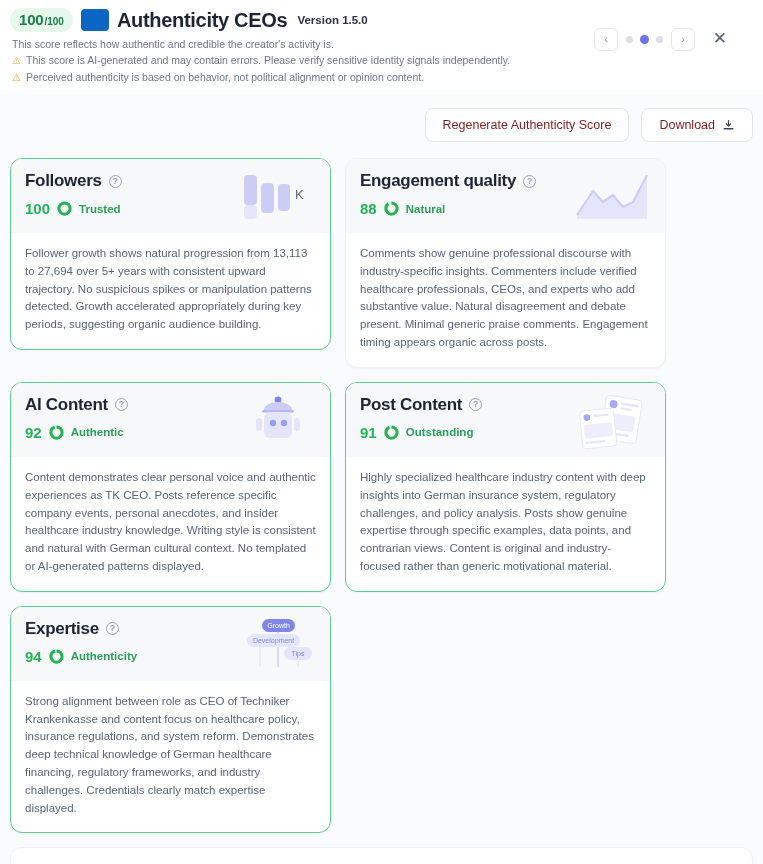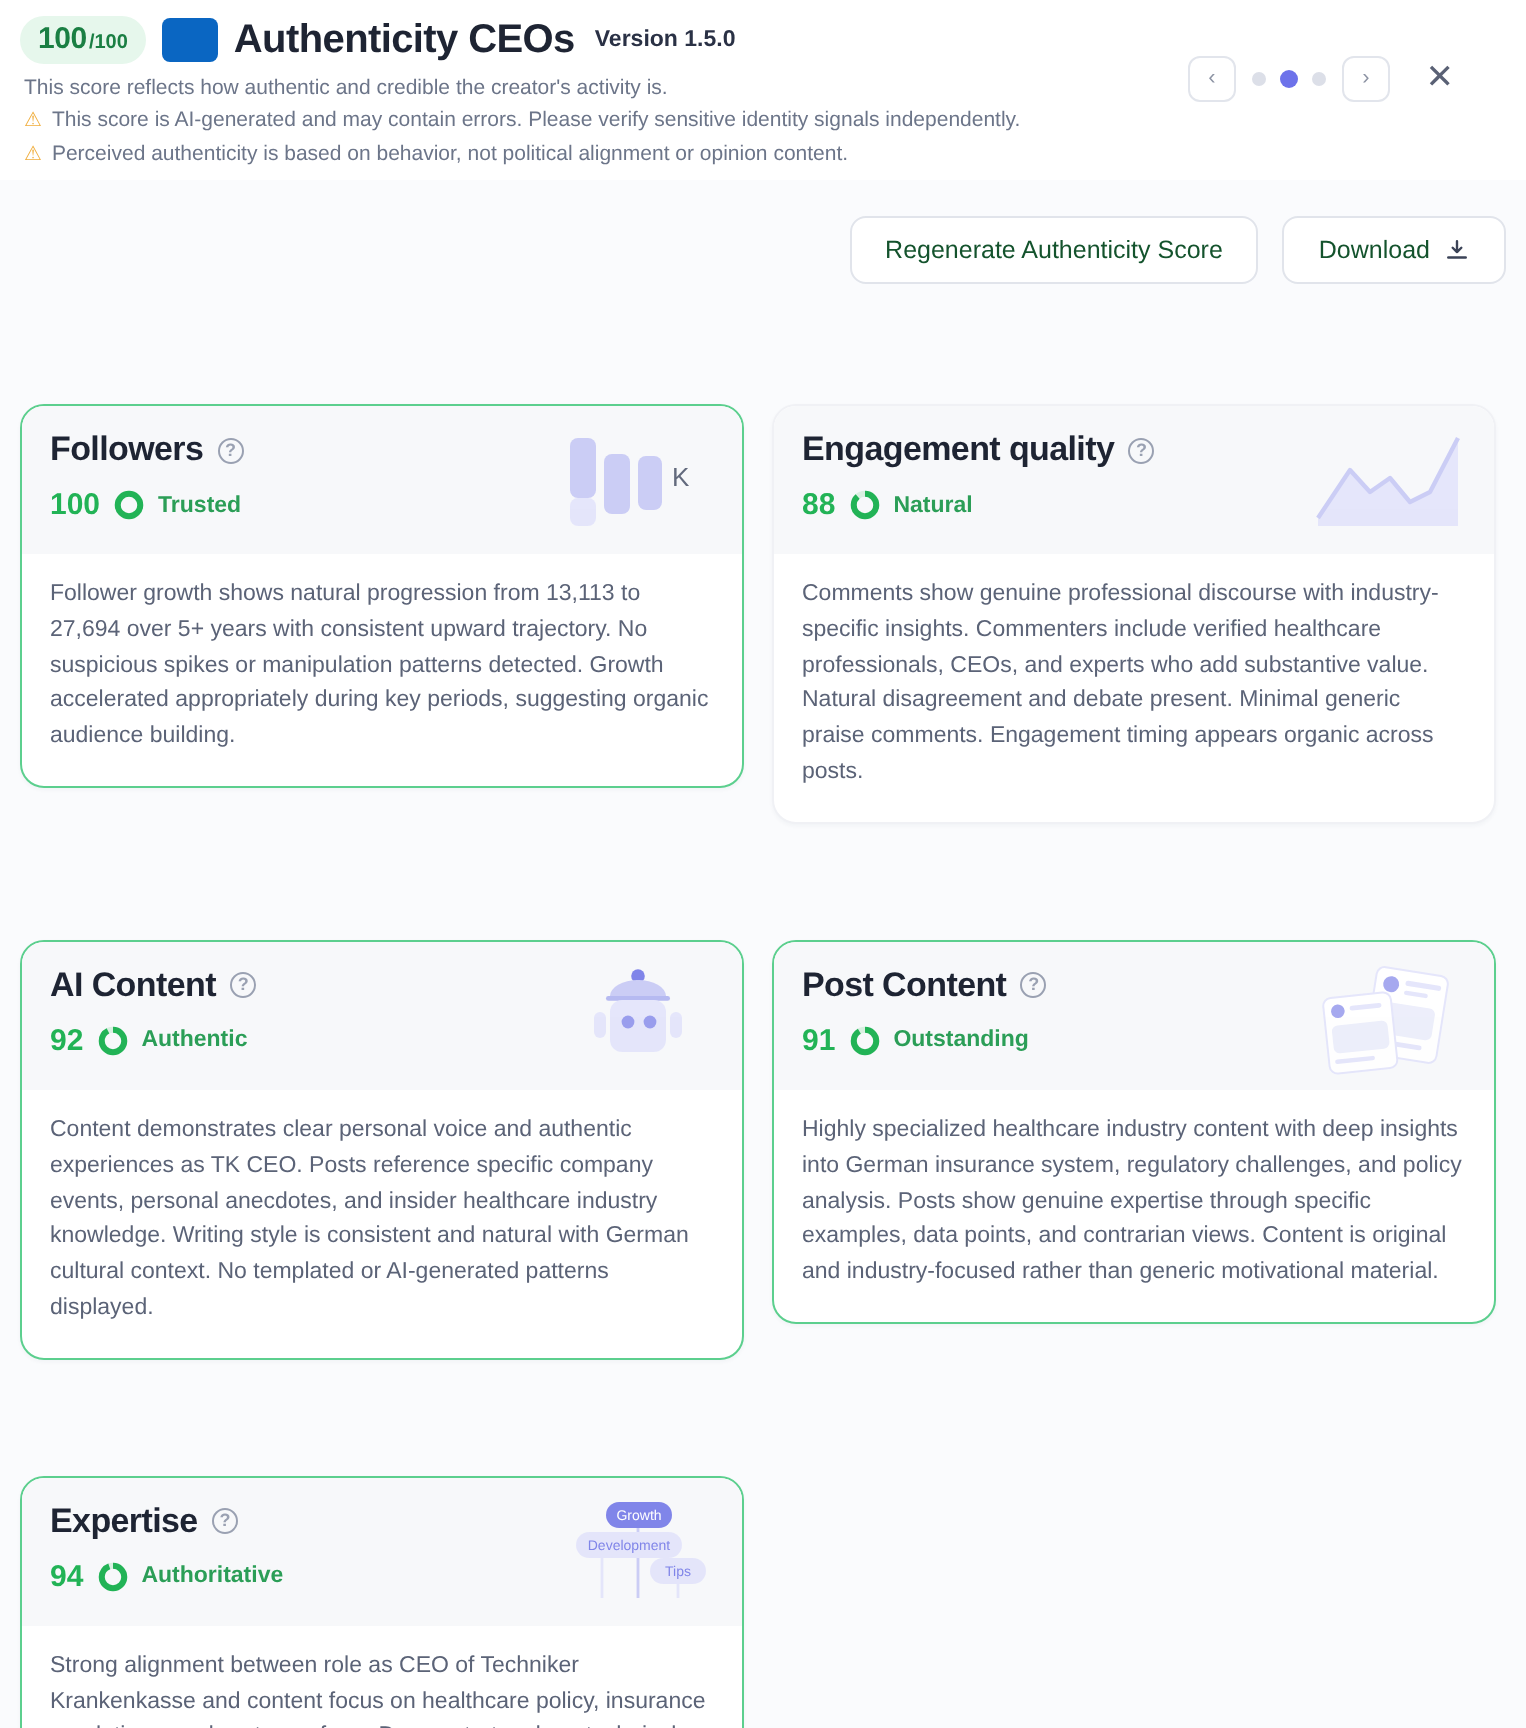--- a/index.html
+++ b/index.html
@@ -46,28 +46,28 @@
   .dots { display: flex; align-items: center; gap: 7px; }
   .dot { width: 7px; height: 7px; border-radius: 50%; background: #dcdfe8; cursor: pointer; }
   .dot.active { width: 9px; height: 9px; background: #6d72ea; }
   .close-x { position: absolute; right: 36px; top: 30px; font-size: 17px; color: #5a6175; cursor: pointer; line-height: 1; }
 
   
   .panel { background: #fafbfd; margin: 0; padding: 10px 10px 14px 10px; min-height: 774px; }
   .actions { display: flex; justify-content: flex-end; gap: 12px; padding: 8px 0 16px 0; }
   .btn {
     border: 1px solid #e1e4eb; background: #fff; border-radius: 8px;
-    font-size: 12.5px; color: #14532d; padding: 9px 17px; cursor: pointer;
+    font-size: 12.5px; color: #7f1d1d; padding: 9px 17px; cursor: pointer;
     display: flex; align-items: center; gap: 7px; font-family: "Liberation Sans", sans-serif;
   }
 
   .grid { display: flex; flex-wrap: wrap; gap: 14px; align-items: flex-start; }
   .card {
-    width: 362px; background: #fff; border-radius: 12px; border: 1px solid #f0f1f5;
-    overflow: hidden; box-shadow: 0 1px 2px rgba(30,40,70,.04); margin-top: 44px;
+    width: 321px; background: #fff; border-radius: 12px; border: 1px solid #f0f1f5;
+    overflow: hidden; box-shadow: 0 1px 2px rgba(30,40,70,.04);
   }
   .card.green { border: 1.5px solid #5ccf8e; }
   .card-head {
     background: #f7f8fa; padding: 12px 14px 12px 14px; position: relative; min-height: 74px;
   }
   .card-title { font-size: 17px; font-weight: 700; color: #1e2433; display: flex; align-items: center; gap: 7px; letter-spacing: -0.3px; }
   .help {
     width: 13px; height: 13px; border: 1.3px solid #9aa1b2; border-radius: 50%;
     color: #9aa1b2; font-size: 9px; line-height: 11px; text-align: center; font-weight: 700;
   }
@@ -257,21 +257,21 @@
           <div class="card-title">
             <span>Expertise</span>
             <span class="help">?</span>
           </div>
           <div class="score-row">
             <span class="score-num">94</span>
             <svg class="ring" viewBox="0 0 16 16">
               <circle cx="8" cy="8" r="6" fill="none" stroke="#d9f0e1" stroke-width="3.2"></circle>
               <circle cx="8" cy="8" r="6" fill="none" stroke="#22b356" stroke-width="3.2" stroke-dasharray="35.44 37.70" transform="rotate(-90 8 8)" stroke-linecap="butt"></circle>
             </svg>
-            <span class="score-label">Authoritative</span>
+            <span class="score-label">Authenticity</span>
           </div>
           <div class="card-art"><svg width="80" height="56" viewBox="0 0 80 56">
               <line x1="40" y1="10" x2="40" y2="50" stroke="#c9cbf5" stroke-width="1.4"></line>
               <line x1="22" y1="24" x2="22" y2="50" stroke="#e4e5fb" stroke-width="1.4"></line>
               <line x1="60" y1="36" x2="60" y2="50" stroke="#e4e5fb" stroke-width="1.4"></line>
               <rect x="24" y="2" width="33" height="13" rx="6.5" fill="#7a7fe8"></rect>
               <text x="40.5" y="11" text-anchor="middle" font-size="7" font-family="Liberation Sans, sans-serif" fill="#fff">Growth</text>
               <rect x="9" y="17" width="53" height="13" rx="6.5" fill="#e4e5fb"></rect>
               <text x="35.5" y="26" text-anchor="middle" font-size="7" font-family="Liberation Sans, sans-serif" fill="#7a7fe8">Development</text>
               <rect x="46" y="30" width="28" height="13" rx="6.5" fill="#e4e5fb"></rect>

